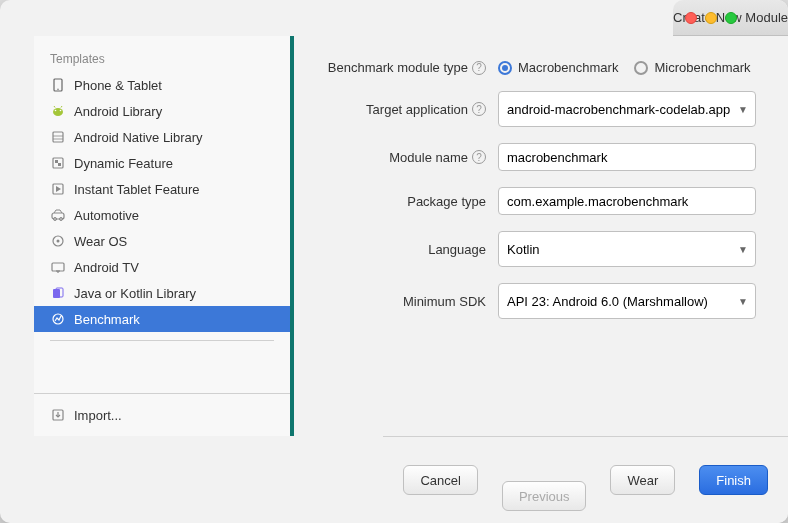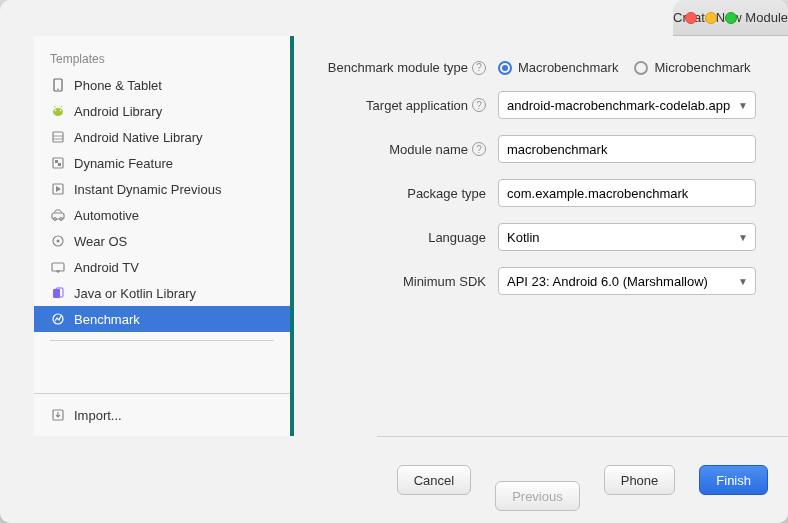--- a/index.html
+++ b/index.html
@@ -190,21 +190,21 @@
       font-size: 13px;
       background: white;
       outline: none;
     }
     .select-wrapper {
       position: relative;
       width: 100%;
     }
     .select-input {
       width: 100%;
-      height: 28px;
+      height: 36px;
       border: 1px solid #c0c0c0;
       border-radius: 4px;
       padding: 4px 8px;
       font-size: 13px;
       background: white;
       appearance: none;
       outline: none;
       cursor: pointer;
       padding-right: 24px;
     }
@@ -317,21 +317,21 @@
         <span>Dynamic Feature</span>
       </div>
 
       <div class="sidebar-item">
         <div class="sidebar-icon">
           <svg width="14" height="14" viewBox="0 0 14 14">
               <rect x="2" y="2" width="10" height="10" rx="1" fill="none" stroke="#888" stroke-width="1.2"></rect>
               <polygon points="5,4 10,7 5,10" fill="#888"></polygon>
             </svg>
         </div>
-        <span>Instant Dynamic Previous</span>
+        <span>Instant Tablet Feature</span>
       </div>
 
       <div class="sidebar-item">
         <div class="sidebar-icon">
           <svg width="14" height="14" viewBox="0 0 14 14">
               <rect x="1" y="5" width="12" height="6" rx="2" fill="none" stroke="#888" stroke-width="1.2"></rect>
               <circle cx="4" cy="11" r="1.5" fill="none" stroke="#888" stroke-width="1"></circle>
               <circle cx="10" cy="11" r="1.5" fill="none" stroke="#888" stroke-width="1"></circle>
               <path d="M3 5 L5 2 L9 2 L11 5" fill="none" stroke="#888" stroke-width="1"></path>
             </svg>
@@ -469,16 +469,16 @@
             <span class="select-arrow">▼</span>
           </div>
         </div>
       </div>
     </div>
   </div>
 
   <div class="footer">
     <button class="btn btn-default">Cancel</button>
     <button class="btn btn-disabled" disabled="">Previous</button>
-    <button class="btn btn-default">Phone</button>
+    <button class="btn btn-default">Wear</button>
     <button class="btn btn-primary">Finish</button>
   </div>
 </div>
 
 </body></html>

